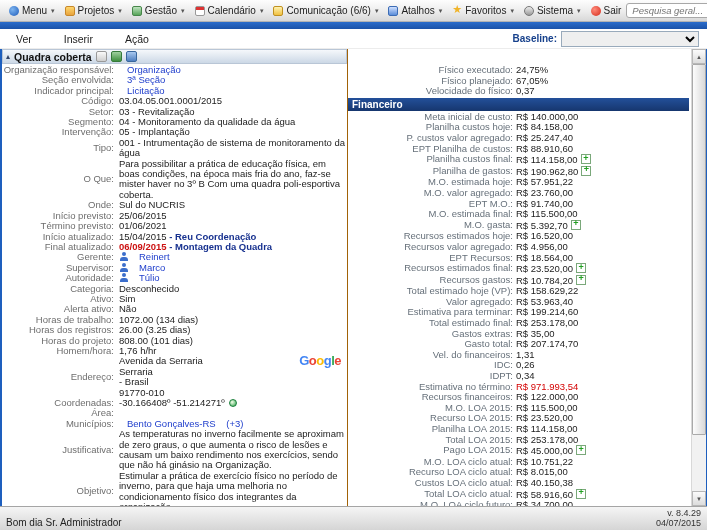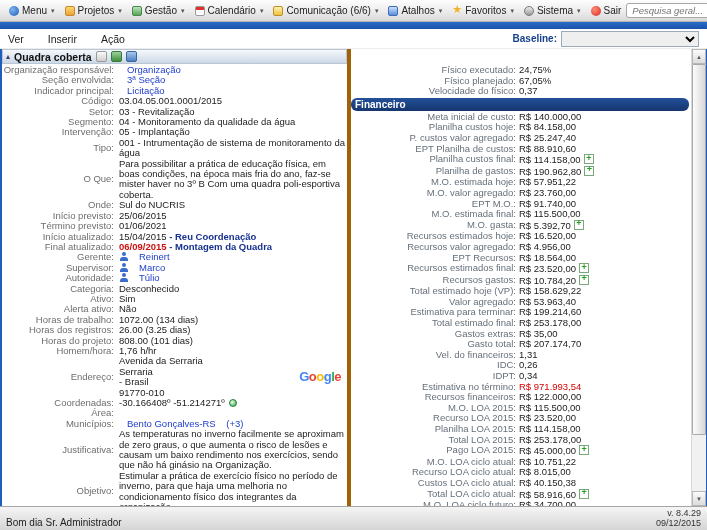--- a/index.html
+++ b/index.html
@@ -28,21 +28,21 @@
   .arrow { font-size:7px; color:#555; margin-left:1px; }
   .search { margin-left:auto; }
   .search input { width:120px; height:15px; font-size:9.5px; font-style:italic; color:#999;
     border:1px solid #a8a8a8; border-radius:3px; padding:0 5px; background:#fff; outline:none;
     font-family:"Liberation Sans", sans-serif; }
 
   
   .bluebar { height:7px; flex:0 0 7px; background:linear-gradient(#2a6ccb,#1b52a8); }
   .subbar { height:20px; flex:0 0 20px; display:flex; align-items:center; background:#fff;
     border-bottom:1px solid #ececec; font-size:10.5px; padding:0 8px; color:#222; }
-  .sb-item { margin-right:24px; cursor:default; }
+  .sb-item { margin-right:24px; cursor:default;margin-left:8px; }
   .baseline { margin-left:auto; display:flex; align-items:center; gap:4px;
     color:#17418c; font-weight:bold; font-size:10px; }
   .baseline select { width:138px; height:16px; font-size:10px; border:1px solid #9ab;
     font-family:"Liberation Sans", sans-serif; }
 
   
   .content { flex:1 1 auto; display:flex; overflow:hidden;
     border-left:2px solid #1e5fbe; border-right:1px solid #1e5fbe; }
   .left-col { width:345px; flex:0 0 345px; overflow:hidden; background:#fff; }
   .left-header { height:15px; display:flex; align-items:center; gap:4px; padding:0 3px;
@@ -74,30 +74,30 @@
   .icon-polygon { width:9px; height:9px; margin-right:2px; background:#f0c040;
     clip-path:polygon(50% 0, 100% 38%, 80% 100%, 20% 100%, 0 38%); }
   .icon-globe { width:9px; height:9px; margin:0 2px 0 6px; border-radius:50%;
     background:radial-gradient(circle at 35% 35%, #9fd7ff, #2a7fd0); }
   .icon-marker { width:8px; height:8px; margin-left:4px; border-radius:50%;
     background:radial-gradient(circle at 35% 35%, #f4ffe8, #2a9f4a); border:1px solid #1a7f3a; }
   .icon-calc { width:10px; height:10px; margin-left:3px; background:#fff;
     border:1px solid #7aa87a; position:relative; cursor:pointer; }
   .icon-calc::before { content:"+"; position:absolute; left:1.5px; top:-2.5px;
     font-size:9px; font-weight:bold; color:#22a022; }
-  .google-logo { position:absolute; right:6px; top:16px; font-size:13px; font-weight:bold;
+  .google-logo { position:absolute; right:6px; top:0; font-size:13px; font-weight:bold;
     letter-spacing:-0.5px; cursor:pointer; }
 
   .right-col { flex:1 1 auto; overflow:hidden; background:#fff;
-    border-left:4px solid #a16207; padding-top:16px; }
+    border-left:1px solid #a16207; padding-top:16px; }
   .rrow { display:flex; font-size:9.5px; line-height:10.6px; }
   .rlabel { width:168px; flex:0 0 168px; text-align:right; color:#66707a; padding-right:3px; white-space:nowrap; }
   .rvalue { color:#111; white-space:nowrap; }
   .fin-header { background:linear-gradient(#23509a,#16366e); color:#fff; font-weight:bold;
-    font-size:10px; padding:1px 4px; margin:1px 2px 1px 0;border-radius:6px; }
+    font-size:10px; padding:1px 4px; margin:1px 2px 1px 0; }
 
   
   .vscroll { width:15px; flex:0 0 15px; background:#f1f1f1; border-left:1px solid #d8d8d8;
     display:flex; flex-direction:column; }
   .scroll-btn { height:15px; flex:0 0 15px; background:linear-gradient(#fbfbfb,#dcdcdc);
     border:1px solid #b7b7b7; font-size:6px; color:#555; display:flex; align-items:center;
     justify-content:center; cursor:pointer; }
   .scroll-track { flex:1; position:relative; }
   .scroll-thumb { position:absolute; top:0; left:0; right:0; height:87%;
     background:linear-gradient(90deg,#fcfcfc,#d9d9d9); border:1px solid #a9a9a9; border-radius:1px; cursor:grab; }
@@ -487,17 +487,17 @@
       </div>
       <div class="scroll-btn">▼</div>
     </div>
 
   </div>
 
   <div class="statusbar">
     <span>Bom dia Sr. Administrador</span>
     <div class="status-right">
       <div>v. 8.4.29</div>
-      <div>09/12/2015</div>
+      <div>04/07/2015</div>
     </div>
   </div>
 
 </div>
 
 </body></html>

